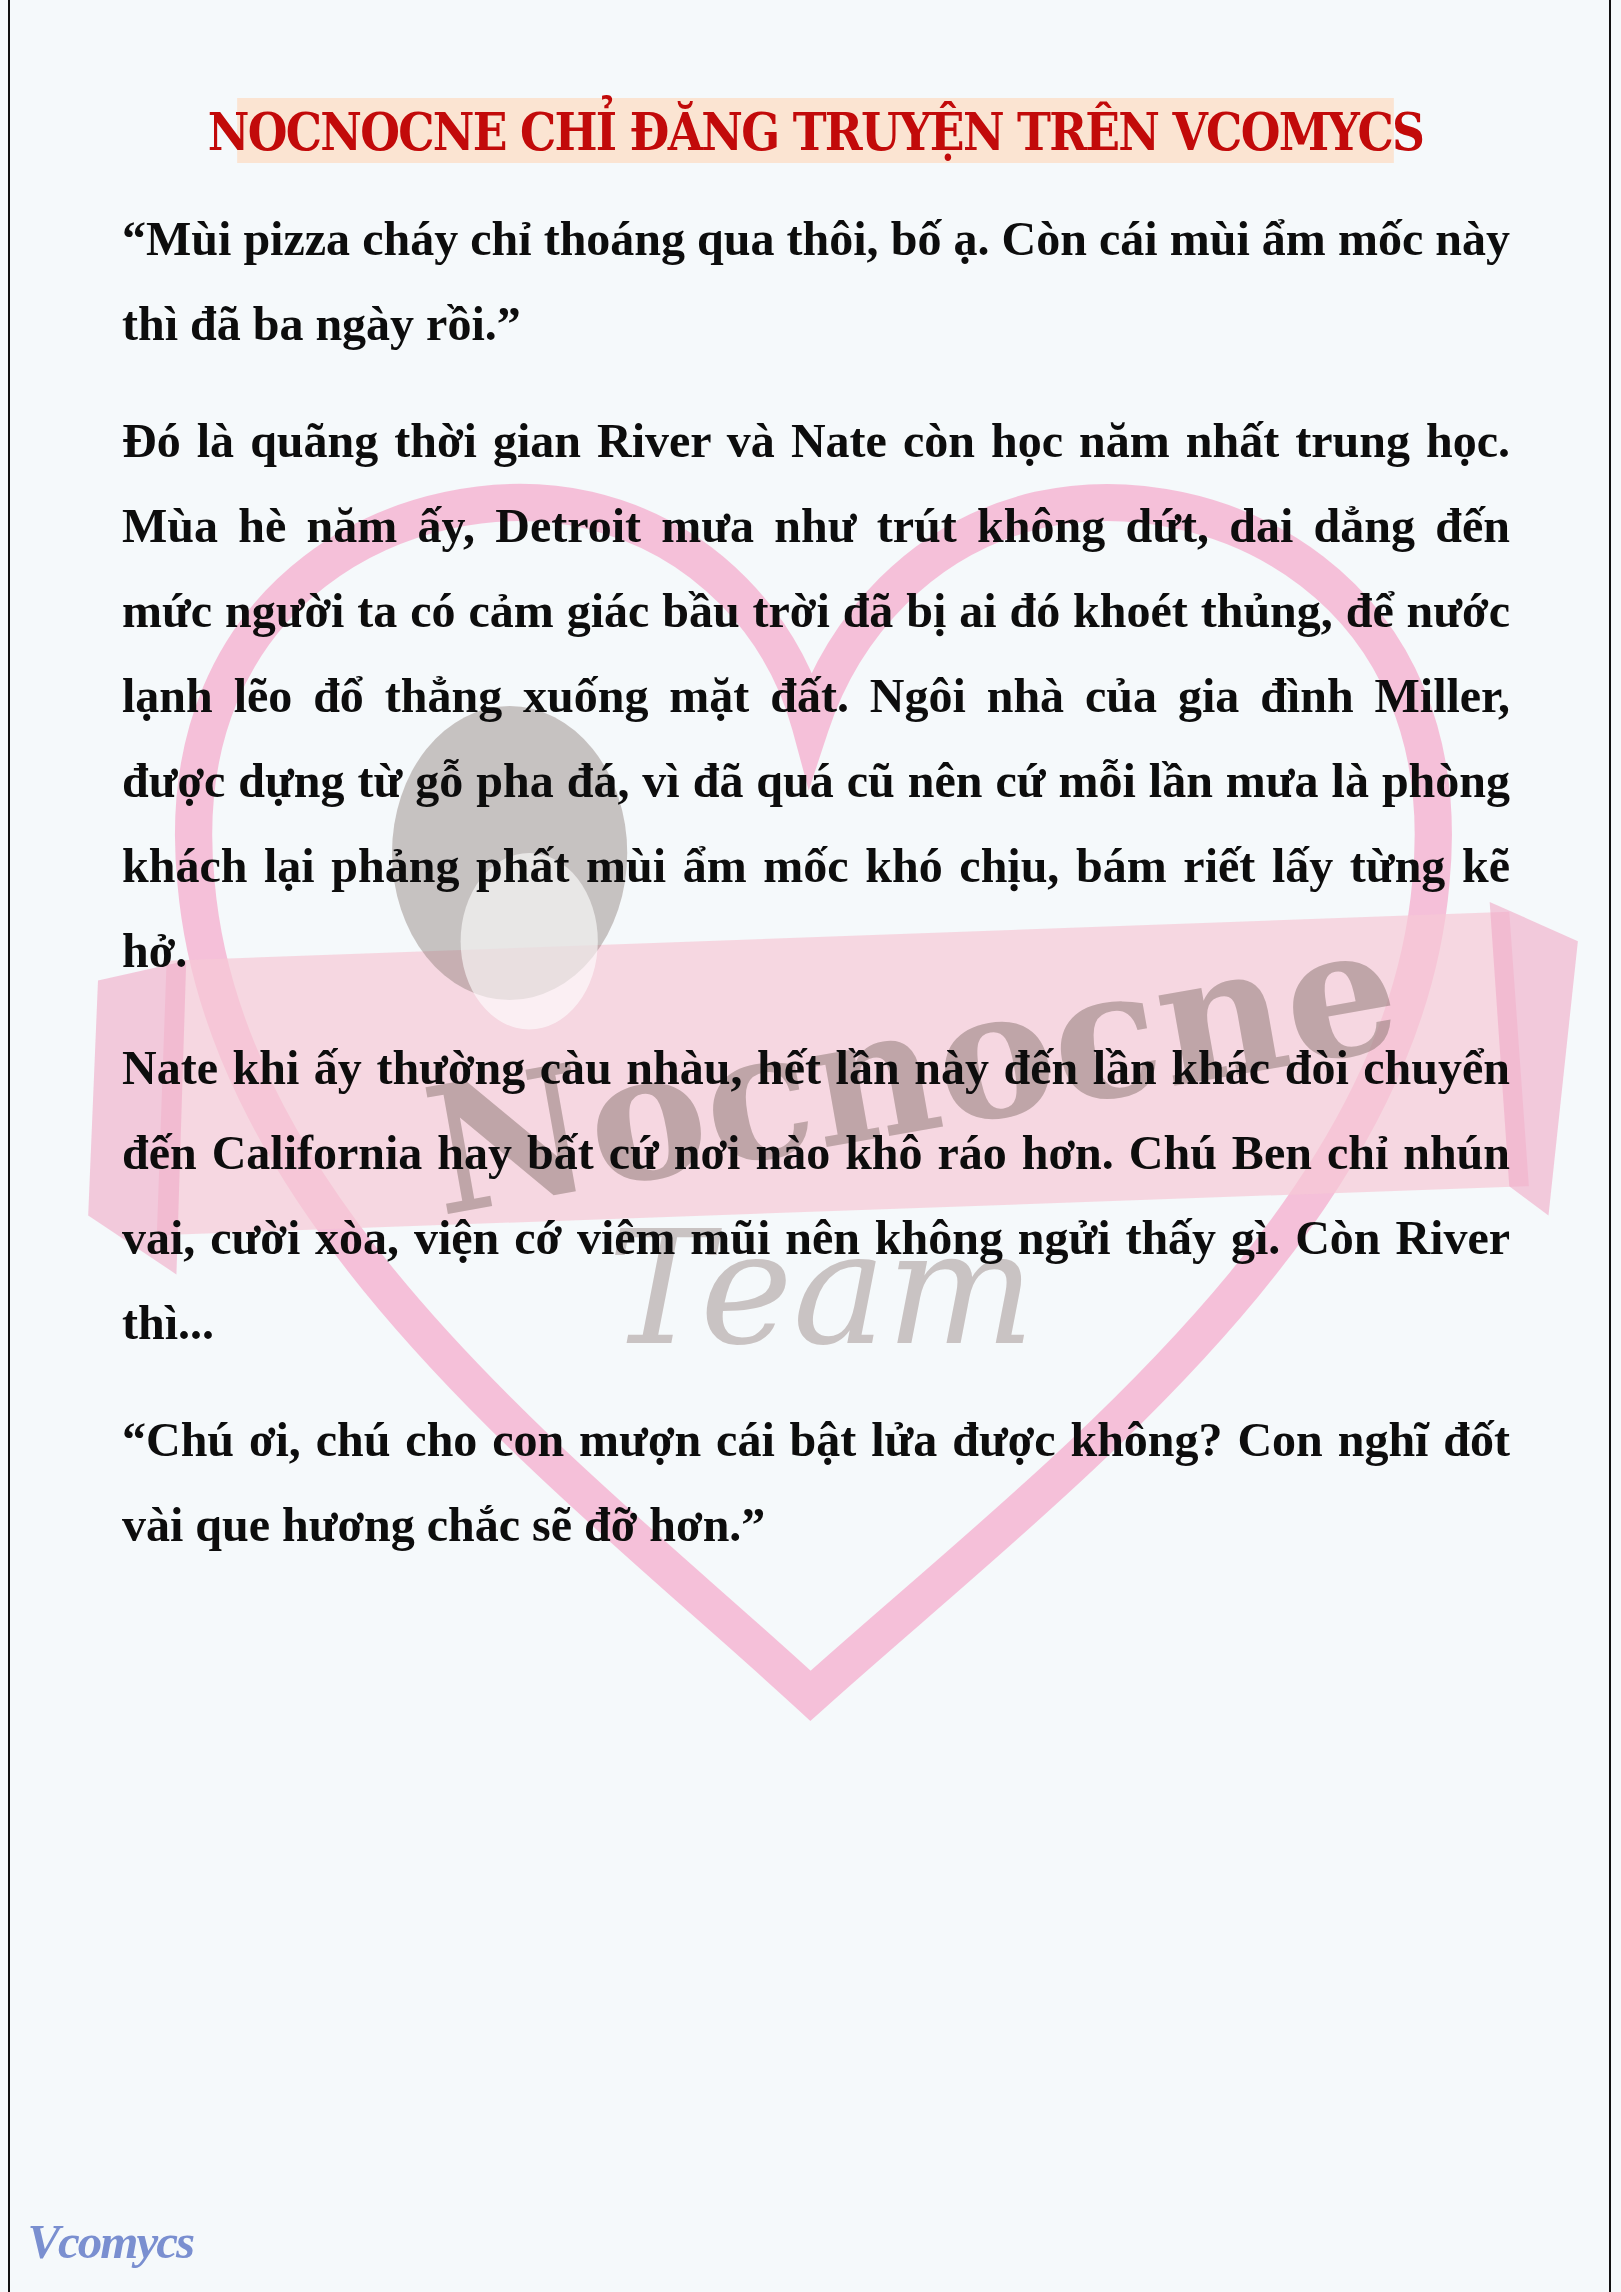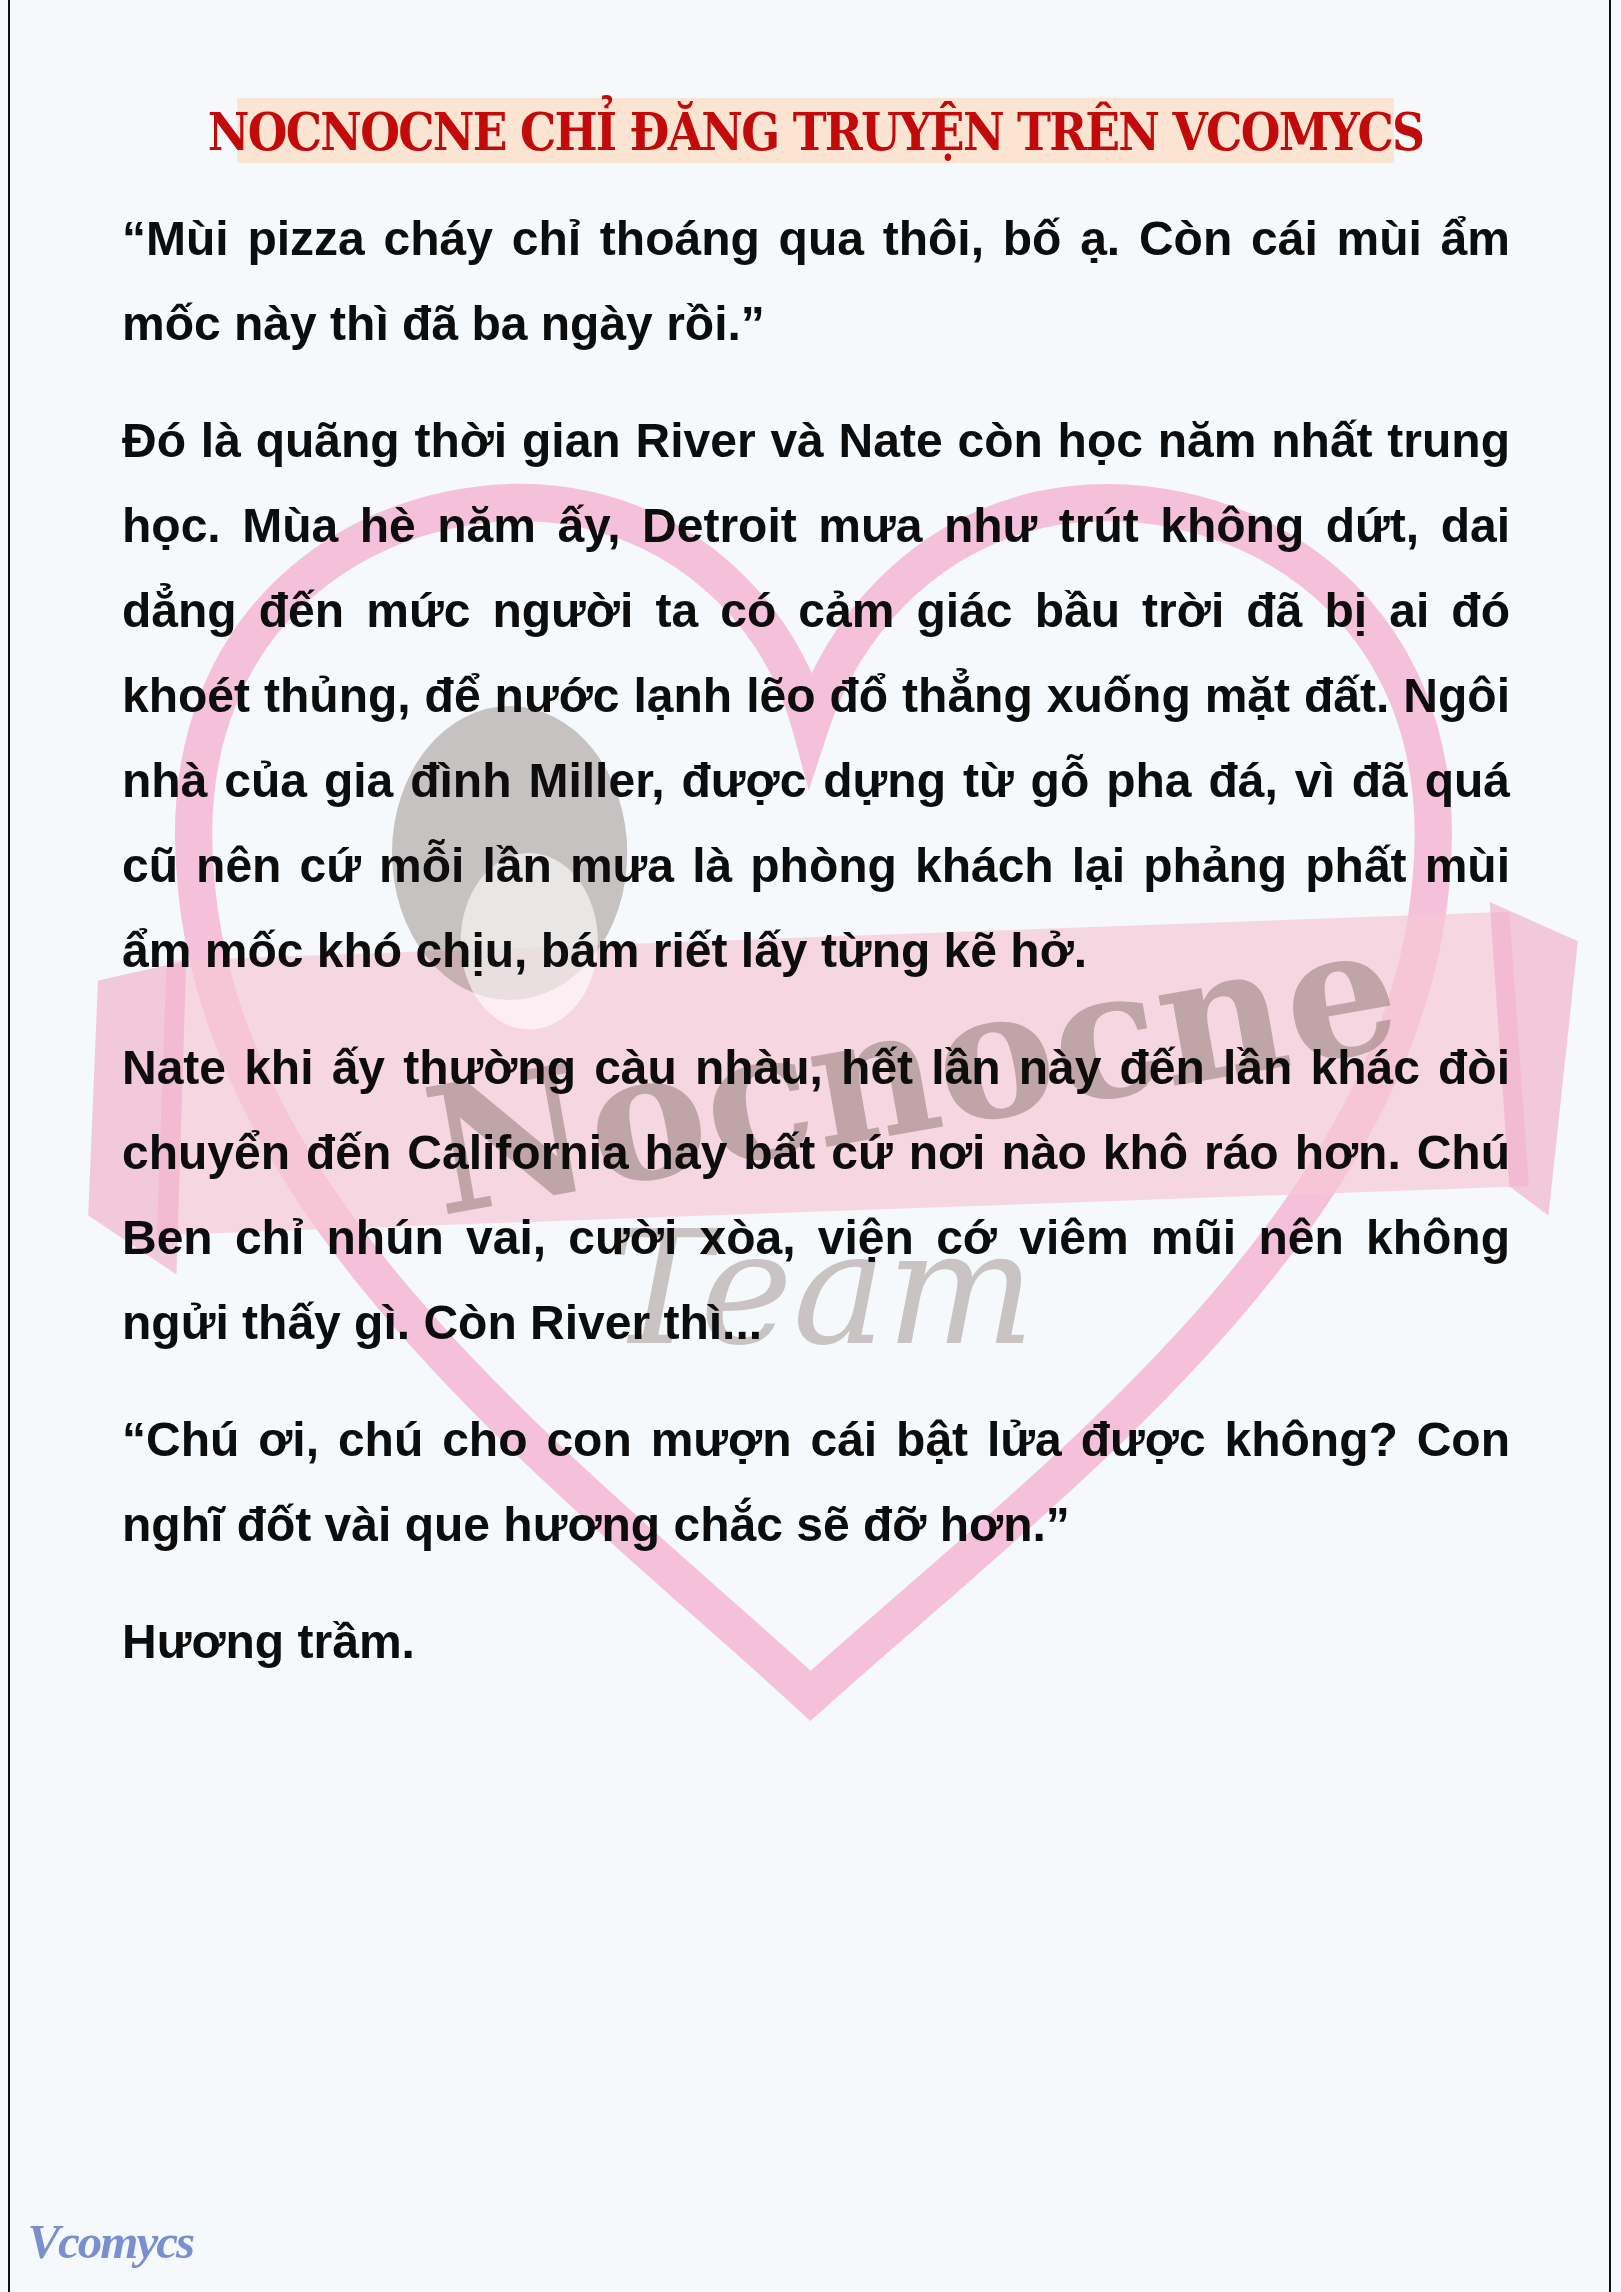--- a/index.html
+++ b/index.html
@@ -18,21 +18,21 @@
       position: absolute; left: 143px; top: 98px; width: 1345px; height: 65px;
       background: #fbe4d2;
       display: flex; align-items: center; justify-content: center;
       font-family: "DejaVu Serif", serif; font-weight: bold;
       color: #c20a0a; font-size: 53px; letter-spacing: -2px;
       transform: scaleX(0.86); transform-origin: center;
       white-space: nowrap;
     }
     .content {
       position: absolute; left: 122px; top: 196px; width: 1388px;
-      font-family: Liberation Sans, sans-serif; font-weight: bold;
+      font-family: Liberation Serif, serif; font-weight: bold;
       font-size: 48px; line-height: 85px; color: #0d0d0d;
     }
     .content p { margin: 0 0 32px 0; text-align: justify; text-align-last: auto; }
     .content p.full { text-align-last: justify; }
     .logo {
       position: absolute; left: 27.4px; top: 2213px;
       font-family: Liberation Serif, serif; font-weight: bold; font-style: italic;
       font-size: 49px; color: #7a8fd0; letter-spacing: -2px;
     }
   </style>
@@ -57,19 +57,18 @@
 
 <div class="banner-title">
   <span>NOCNOCNE CHỈ ĐĂNG TRUYỆN TRÊN VCOMYCS</span>
 </div>
 
 <div class="content">
   <p class="full-last">“Mùi pizza cháy chỉ thoáng qua thôi, bố ạ. Còn cái mùi ẩm mốc này thì đã ba ngày rồi.”</p>
   <p>Đó là quãng thời gian River và Nate còn học năm nhất trung học. Mùa hè năm ấy, Detroit mưa như trút không dứt, dai dẳng đến mức người ta có cảm giác bầu trời đã bị ai đó khoét thủng, để nước lạnh lẽo đổ thẳng xuống mặt đất. Ngôi nhà của gia đình Miller, được dựng từ gỗ pha đá, vì đã quá cũ nên cứ mỗi lần mưa là phòng khách lại phảng phất mùi ẩm mốc khó chịu, bám riết lấy từng kẽ hở.</p>
   <p>Nate khi ấy thường càu nhàu, hết lần này đến lần khác đòi chuyển đến California hay bất cứ nơi nào khô ráo hơn. Chú Ben chỉ nhún vai, cười xòa, viện cớ viêm mũi nên không ngửi thấy gì. Còn River thì...</p>
   <p>“Chú ơi, chú cho con mượn cái bật lửa được không? Con nghĩ đốt vài que hương chắc sẽ đỡ hơn.”</p>
-  <p>Hương trầm.</p>
 </div>
 
 <div class="logo">
   <span>Vcomycs</span>
 </div>
 
 
 </body></html>

